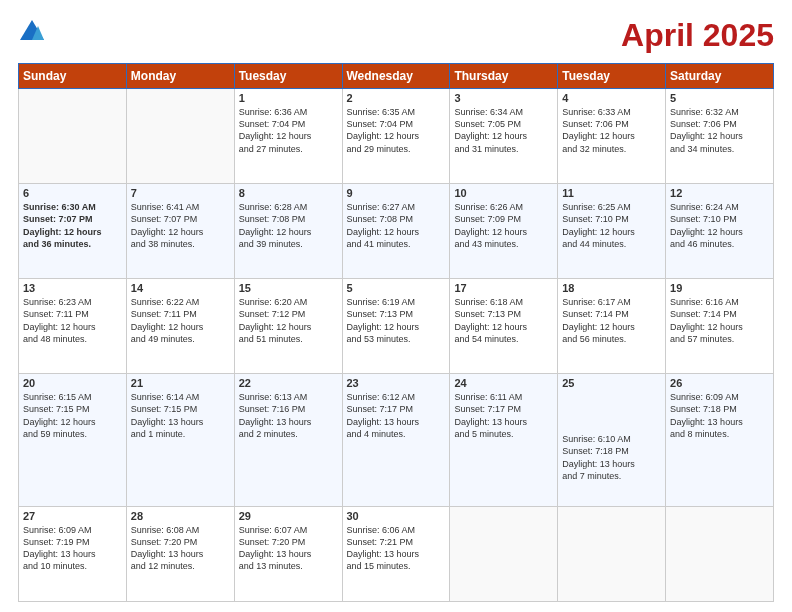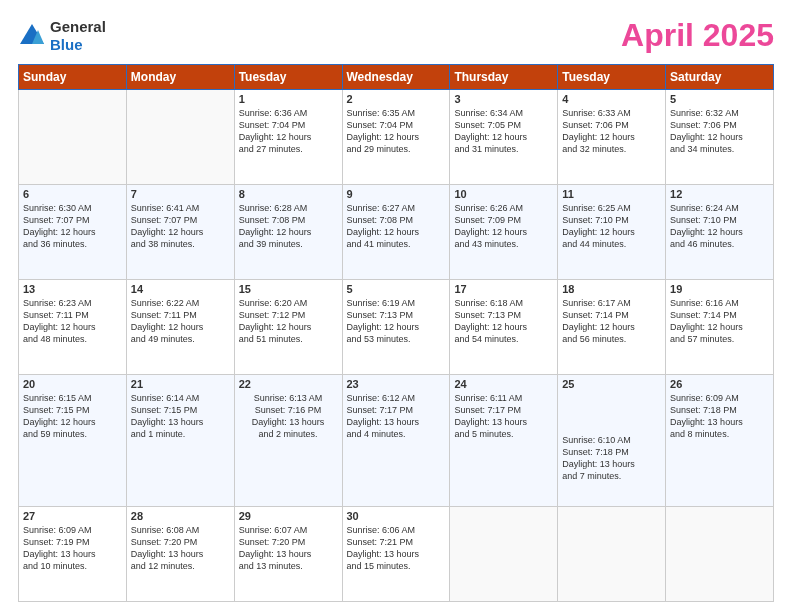--- a/index.html
+++ b/index.html
@@ -39,21 +39,21 @@
       width: 28px;
       height: 28px;
       margin-right: 4px;
     }
     .title-block {
       text-align: right;
     }
     .title-block h1 {
       font-size: 32px;
       font-weight: bold;
-      color: #ec4899;
+      color: #b91c1c;
       line-height: 1.1;
     }
     .title-block h2 {
       font-size: 16px;
       font-weight: normal;
       color: #444;
     }
     .calendar {
       width: 100%;
       border-collapse: collapse;
@@ -102,24 +102,20 @@
 </head>
 <body>
 
 <div class="page">
   <div class="header">
     <div class="logo">
       <svg class="logo-icon" viewBox="0 0 28 28">
         <polygon points="14,2 26,22 2,22" fill="#1a6fc4"></polygon>
         <polygon points="20,8 26,22 14,22" fill="#3a9fd5"></polygon>
       </svg>
-      <div class="logo-text">
-        <span class="logo-general">General</span><br>
-        <span class="logo-blue">Blue</span>
-      </div>
     </div>
     <div class="title-block">
       <h1>April 2025</h1>
     </div>
   </div>
 
   <table class="calendar">
     <thead>
       <tr>
       <th>Sunday</th>
@@ -167,21 +163,21 @@
             <span class="day-num">5</span>
             <div class="day-content" style="white-space: pre-line;">Sunrise: 6:32 AM
 Sunset: 7:06 PM
 Daylight: 12 hours
 and 34 minutes.</div>
           </td>
         </tr>
         <tr>
           <td>
             <span class="day-num">6</span>
-            <div class="day-content" style="white-space: pre-line;">Sunrise: 6:30 AM
+            <div class="day-content" style="white-space: pre-line; font-weight: bold;">Sunrise: 6:30 AM
 Sunset: 7:07 PM
 Daylight: 12 hours
 and 36 minutes.</div>
           </td>
           <td>
             <span class="day-num">7</span>
             <div class="day-content" style="white-space: pre-line;">Sunrise: 6:41 AM
 Sunset: 7:07 PM
 Daylight: 12 hours
 and 38 minutes.</div>
@@ -283,21 +279,21 @@
           </td>
           <td>
             <span class="day-num">21</span>
             <div class="day-content" style="white-space: pre-line;">Sunrise: 6:14 AM
 Sunset: 7:15 PM
 Daylight: 13 hours
 and 1 minute.</div>
           </td>
           <td>
             <span class="day-num">22</span>
-            <div class="day-content" style="white-space: pre-line; text-align: center;">Sunrise: 6:13 AM
+            <div class="day-content" style="white-space: pre-line;">Sunrise: 6:13 AM
 Sunset: 7:16 PM
 Daylight: 13 hours
 and 2 minutes.</div>
           </td>
           <td>
             <span class="day-num">23</span>
             <div class="day-content" style="white-space: pre-line;">Sunrise: 6:12 AM
 Sunset: 7:17 PM
 Daylight: 13 hours
 and 4 minutes.</div>

